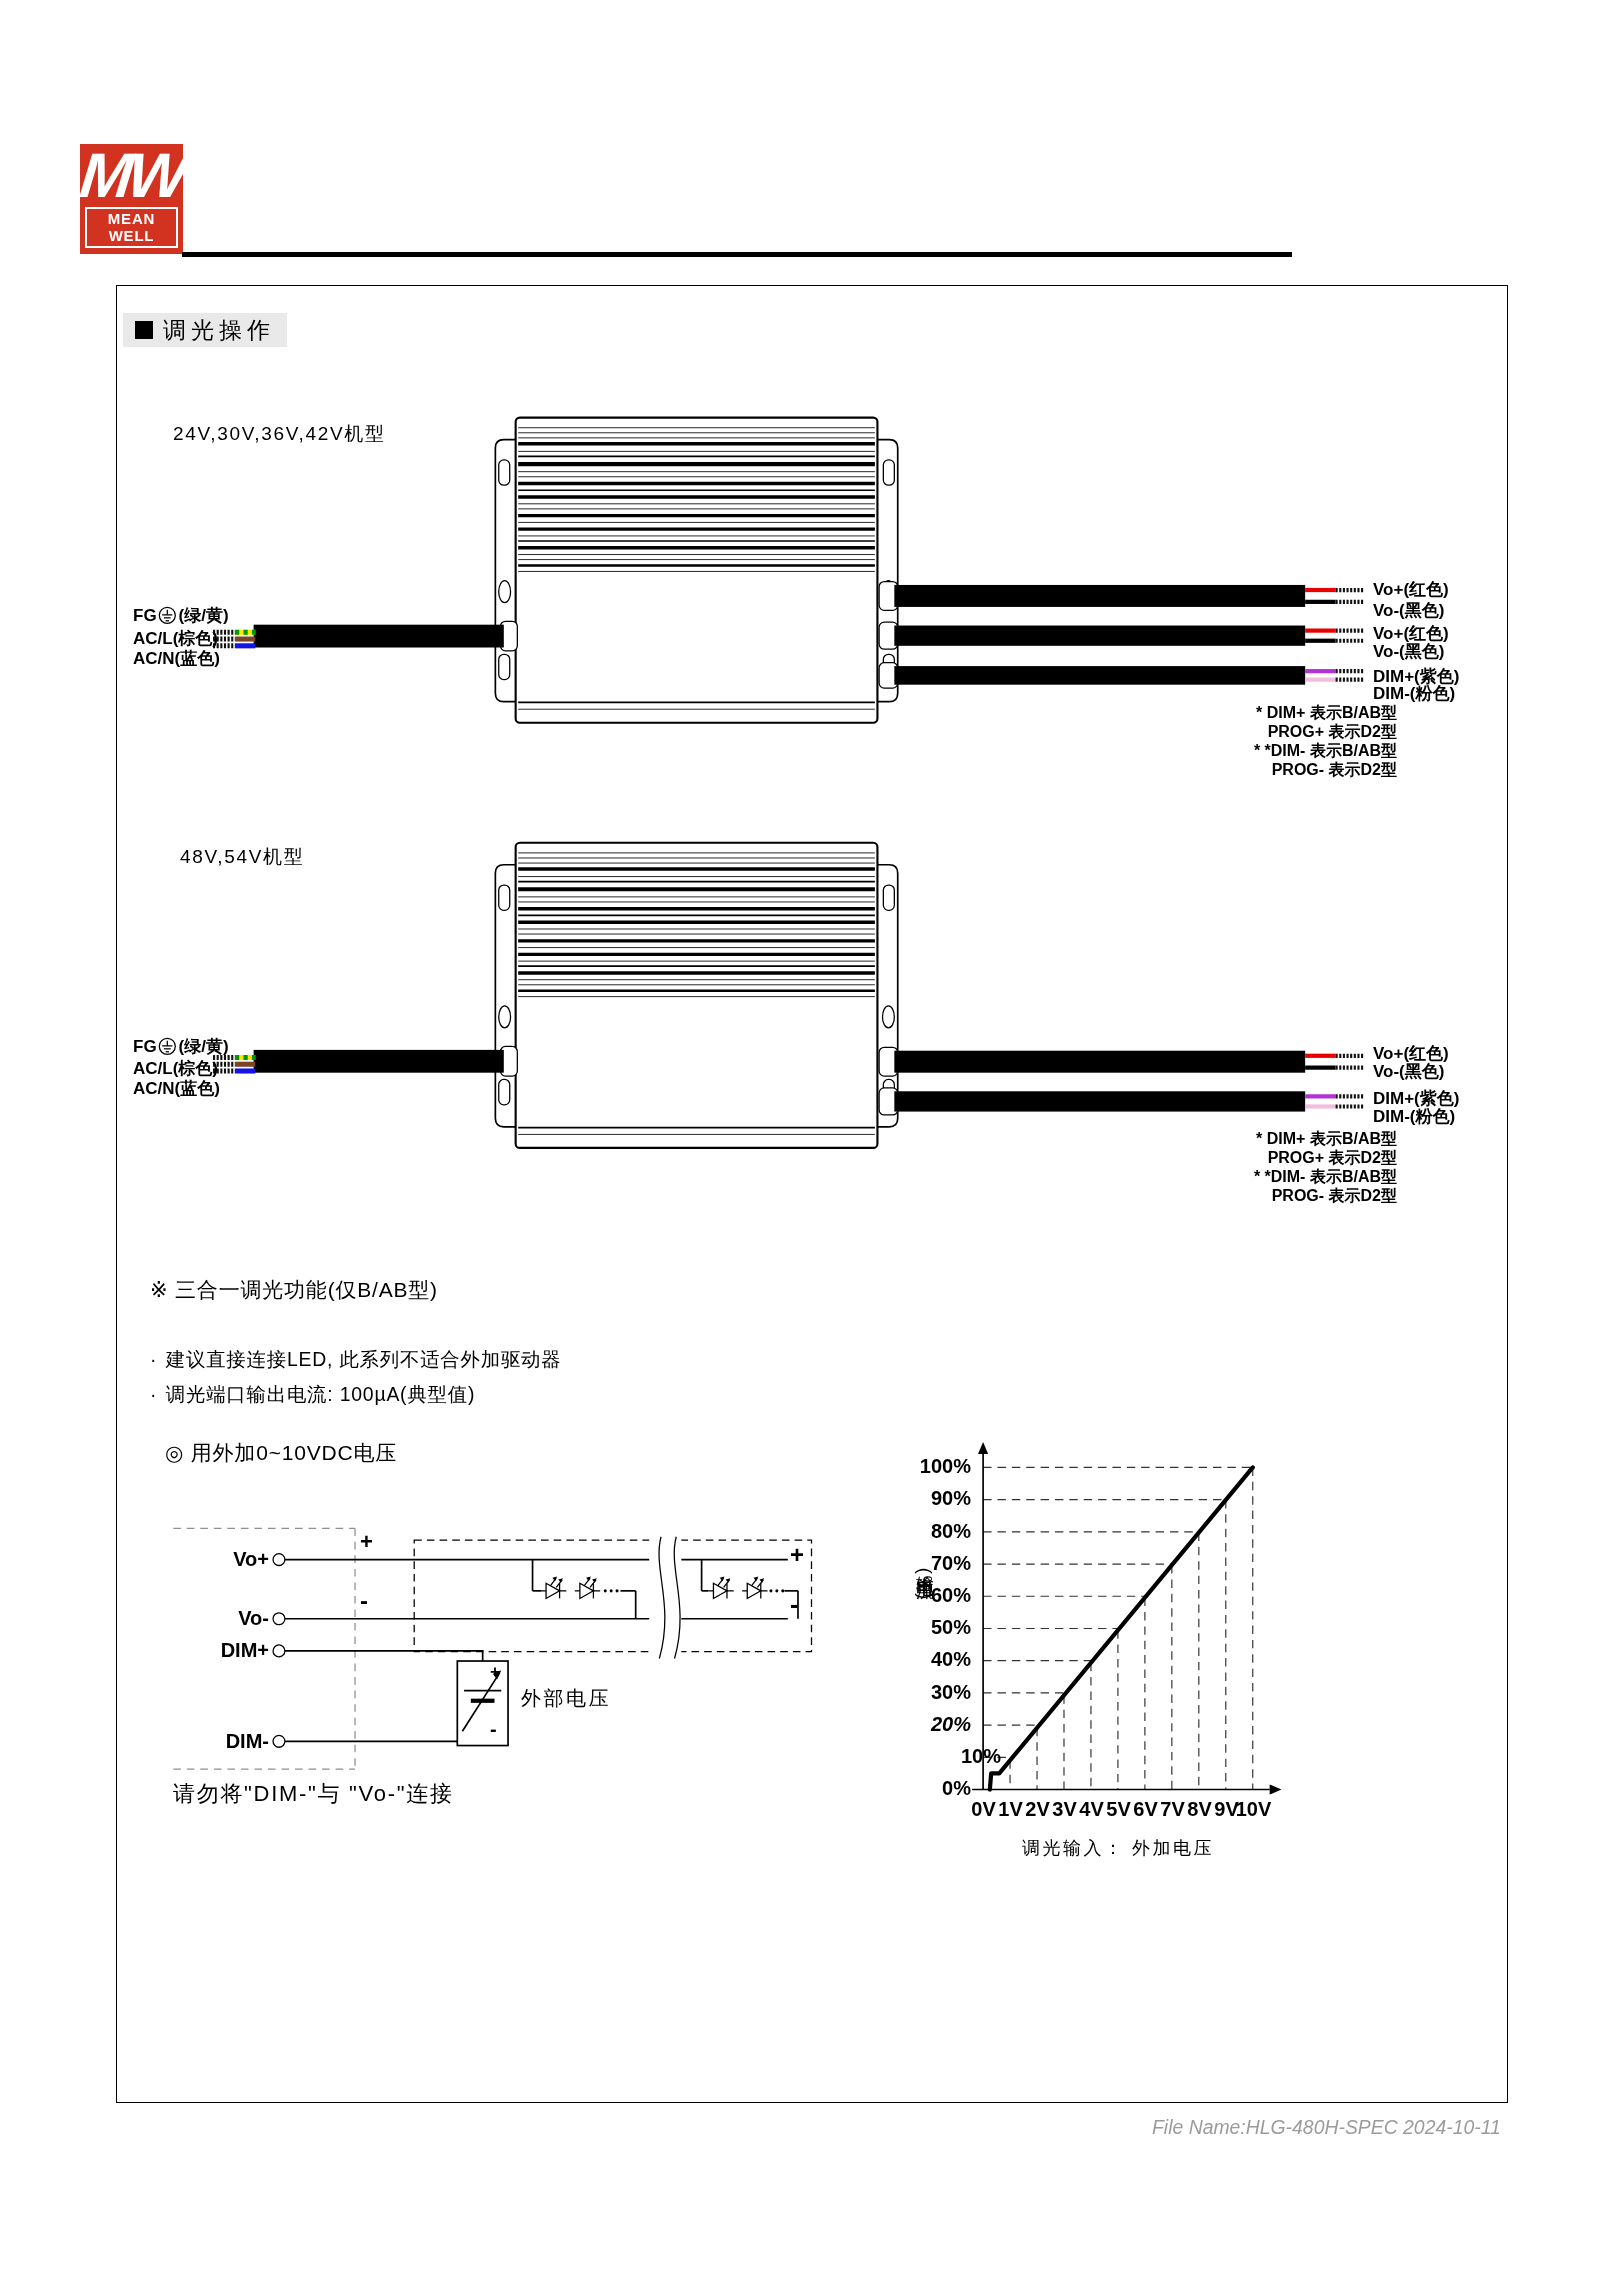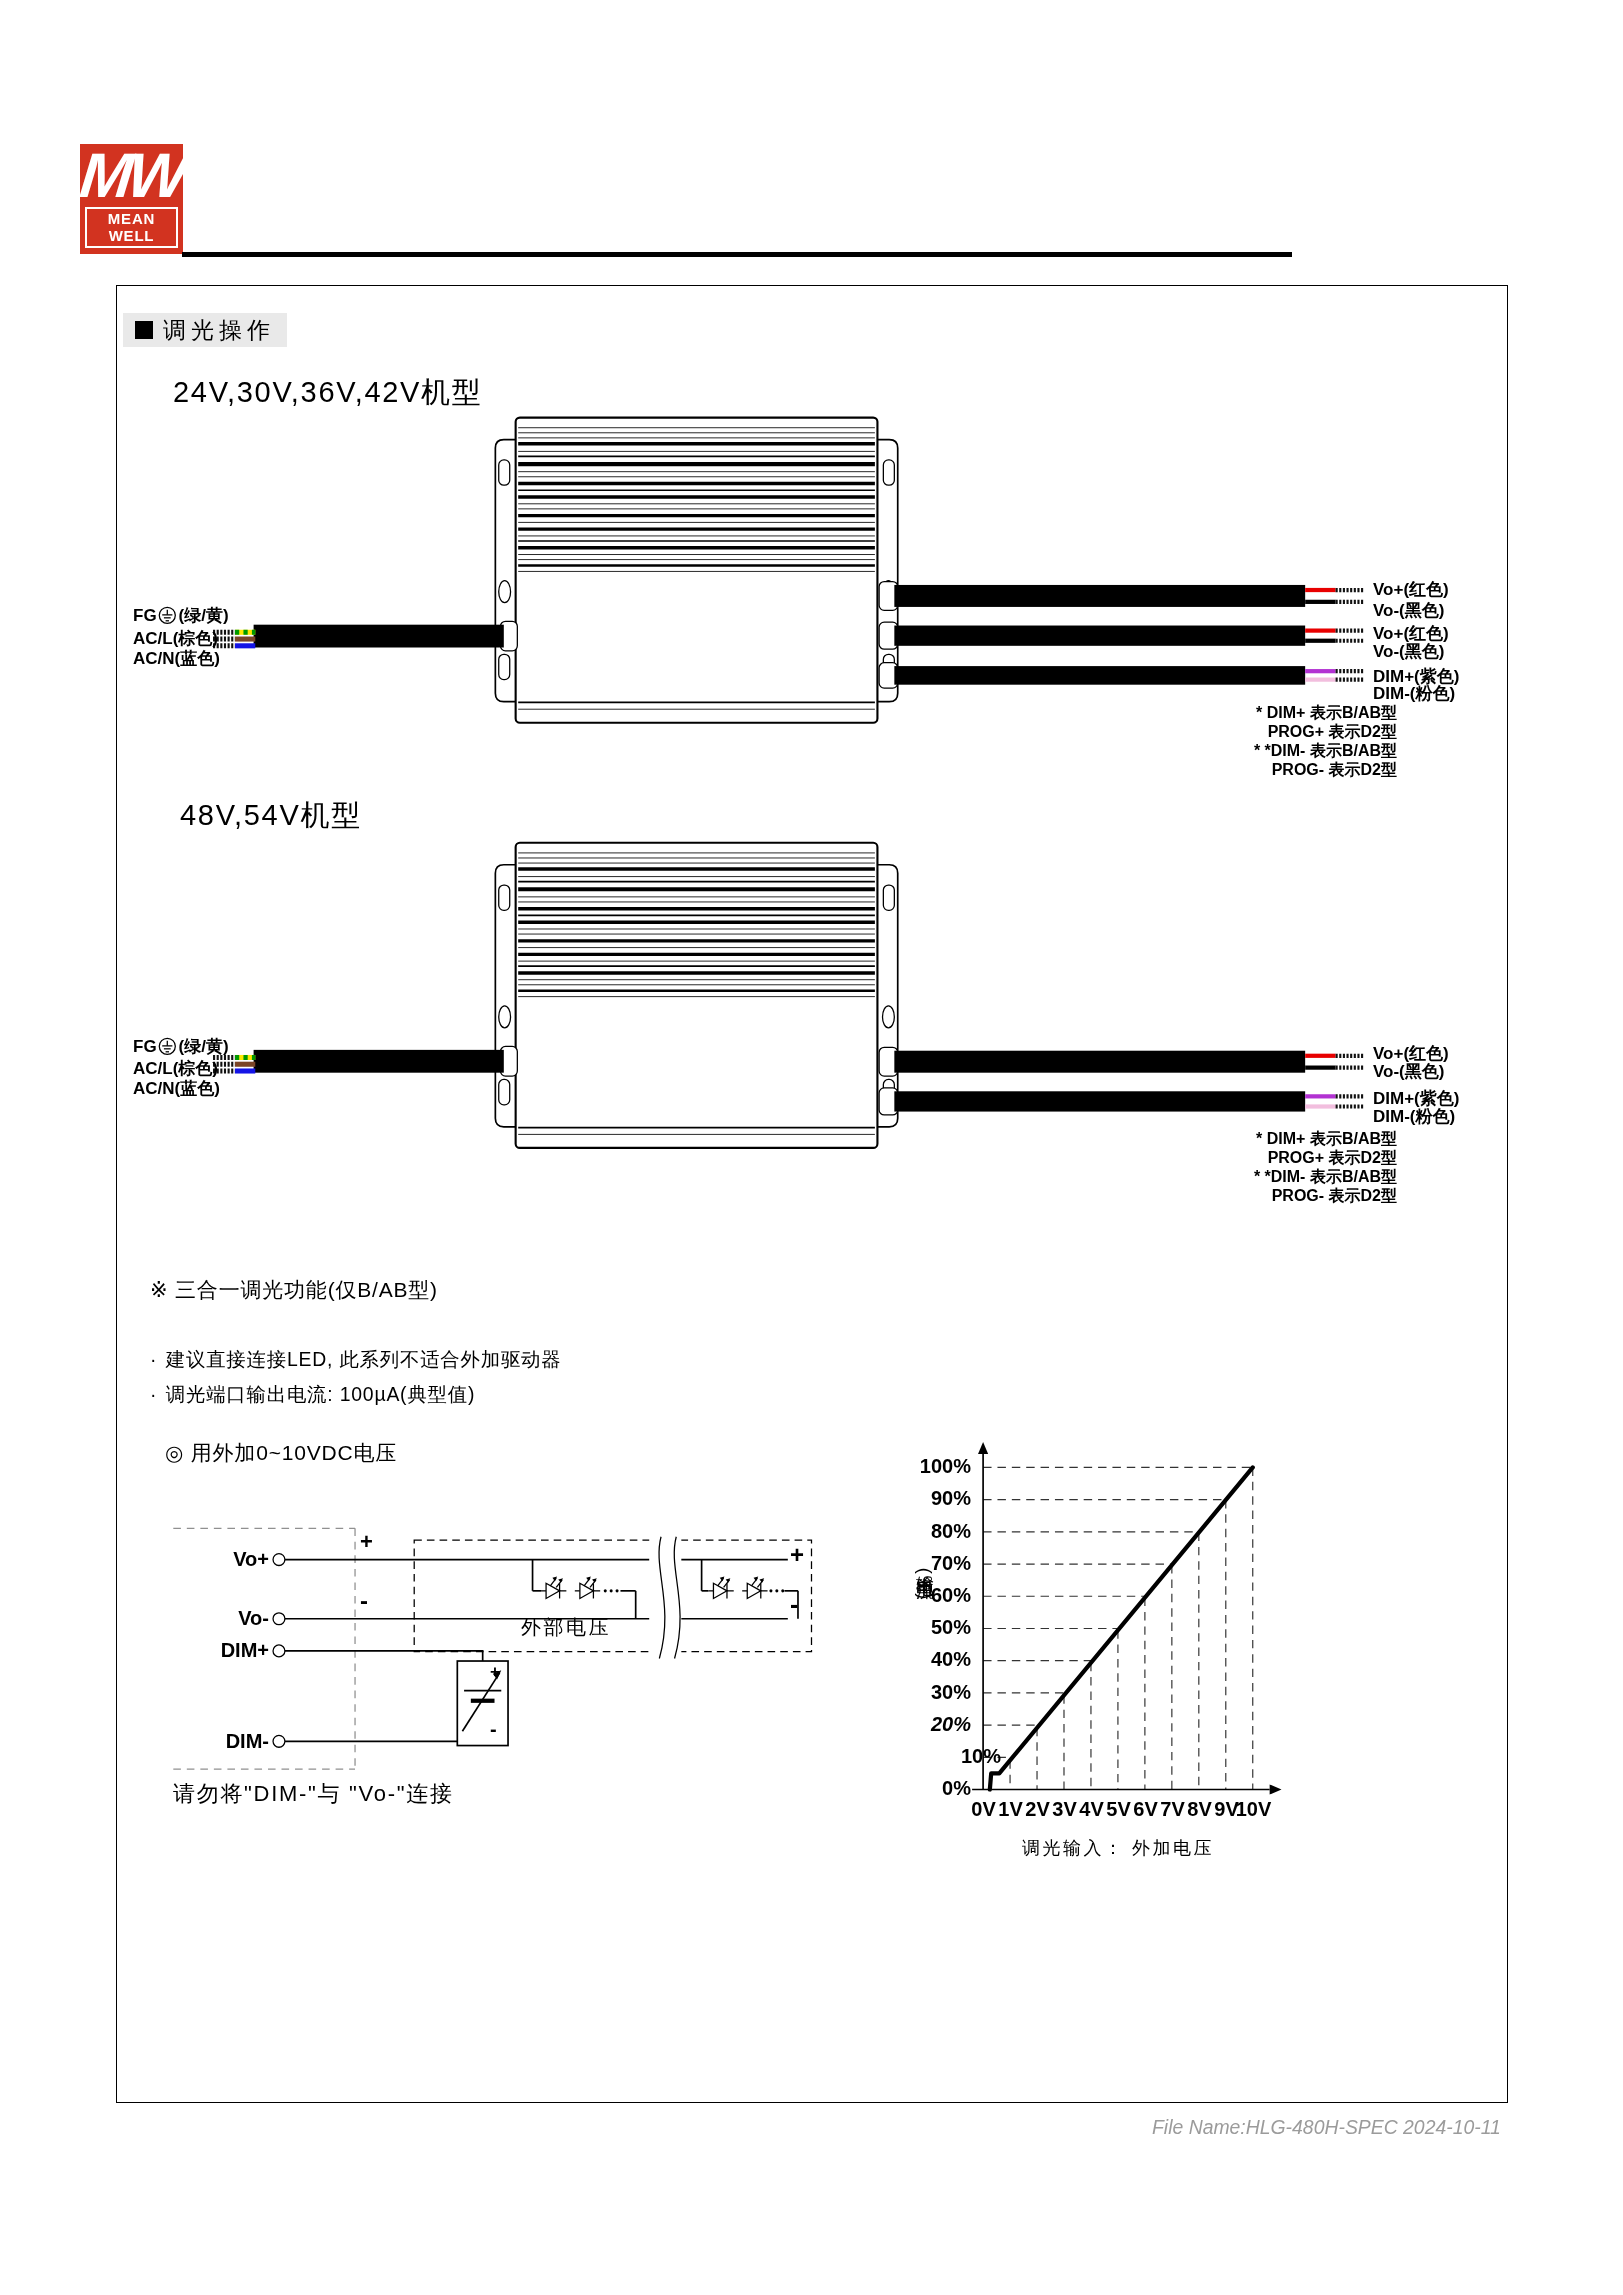--- a/index.html
+++ b/index.html
@@ -15,21 +15,21 @@
              font-size:15px;font-weight:bold;text-align:center;padding:1.7px 0;letter-spacing:0.8px;}
   .doc-title{position:absolute;left:182px;top:211px;font-size:36px;font-weight:bold;letter-spacing:2.5px;}
   .doc-series{position:absolute;left:761px;top:205px;width:531px;text-align:right;
               font-size:40px;font-weight:bold;letter-spacing:1.7px;}
   .title-rule{position:absolute;left:182px;top:252px;width:1110px;height:5px;background:#000;}
   
   .content-box{position:absolute;left:116px;top:285px;width:1390px;height:1816px;border:1.7px solid #000;}
   .section-band{position:absolute;left:123px;top:313px;height:34px;padding:0 12px;background:#e9e9e9;
                 display:flex;align-items:center;gap:10px;font-size:23px;letter-spacing:5px;}
   .band-square{width:18px;height:18px;background:#000;flex:0 0 auto;}
-  .model-heading{font-size:29px;letter-spacing:1.7px;}
+  .model-heading{font-size:19px;letter-spacing:1.7px;margin-top:48px;}
   .wire-lbl{font-size:17px;font-weight:bold;}
   .fg-row{display:flex;align-items:center;gap:1.7px;}
   .dim-notes{width:188px;text-align:right;font-size:16px;font-weight:bold;line-height:19px;}
   .note-heading{font-size:21px;letter-spacing:0.8px;}
   .note-item{font-size:19.4px;letter-spacing:0.8px;}
   .note-item .bullet{margin-right:8.5px;}
   .ext-heading{font-size:21px;letter-spacing:0.8px;}
   .term-lbl{width:100px;text-align:right;font-size:20px;font-weight:bold;}
   .sign{font-weight:bold;}
   .ext-src-lbl{font-size:20px;letter-spacing:2.5px;}
@@ -346,21 +346,21 @@
   <div class="abs term-lbl" style="left:169px;top:1607px;">Vo-</div>
   <div class="abs term-lbl" style="left:169px;top:1639px;">DIM+</div>
   <div class="abs term-lbl" style="left:169px;top:1730px;">DIM-</div>
 
   <div class="abs sign" style="left:360px;top:1529px;font-size:22px;">+</div>
   <div class="abs sign" style="left:360px;top:1587px;font-size:24px;">-</div>
   <div class="abs sign" style="left:790px;top:1541px;font-size:24px;">+</div>
   <div class="abs sign" style="left:790px;top:1590px;font-size:25px;">-</div>
   <div class="abs sign" style="left:490px;top:1662px;font-size:17px;">+</div>
   <div class="abs sign" style="left:490px;top:1718px;font-size:20px;">-</div>
-  <div class="abs ext-src-lbl" style="left:521px;top:1614px;">外部电压</div>
+  <div class="abs ext-src-lbl" style="left:521px;top:1685px;">外部电压</div>
 
   <div class="abs warning" style="left:173px;top:1779px;">请勿将"DIM-"与 "Vo-"连接</div>
 
   <div class="abs chart-ylabel" style="left:913px;top:1561px;">输出电流(%)</div>
   <div class="abs chart-xlabel" style="left:991px;top:1836px;">调光输入： 外加电压</div>
 
   <div class="abs footer" style="left:1152px;top:2116px;">File Name:HLG-480H-SPEC 2024-10-11</div>
 <div class="abs chart-ytick" style="left: 871px; top: 1777px;">0%</div>
     <div class="abs chart-ytick" style="left: 901px; top: 1745px;">10%</div>
     <div class="abs chart-ytick" style="left: 871px; top: 1713px; font-style: italic;">20%</div>

